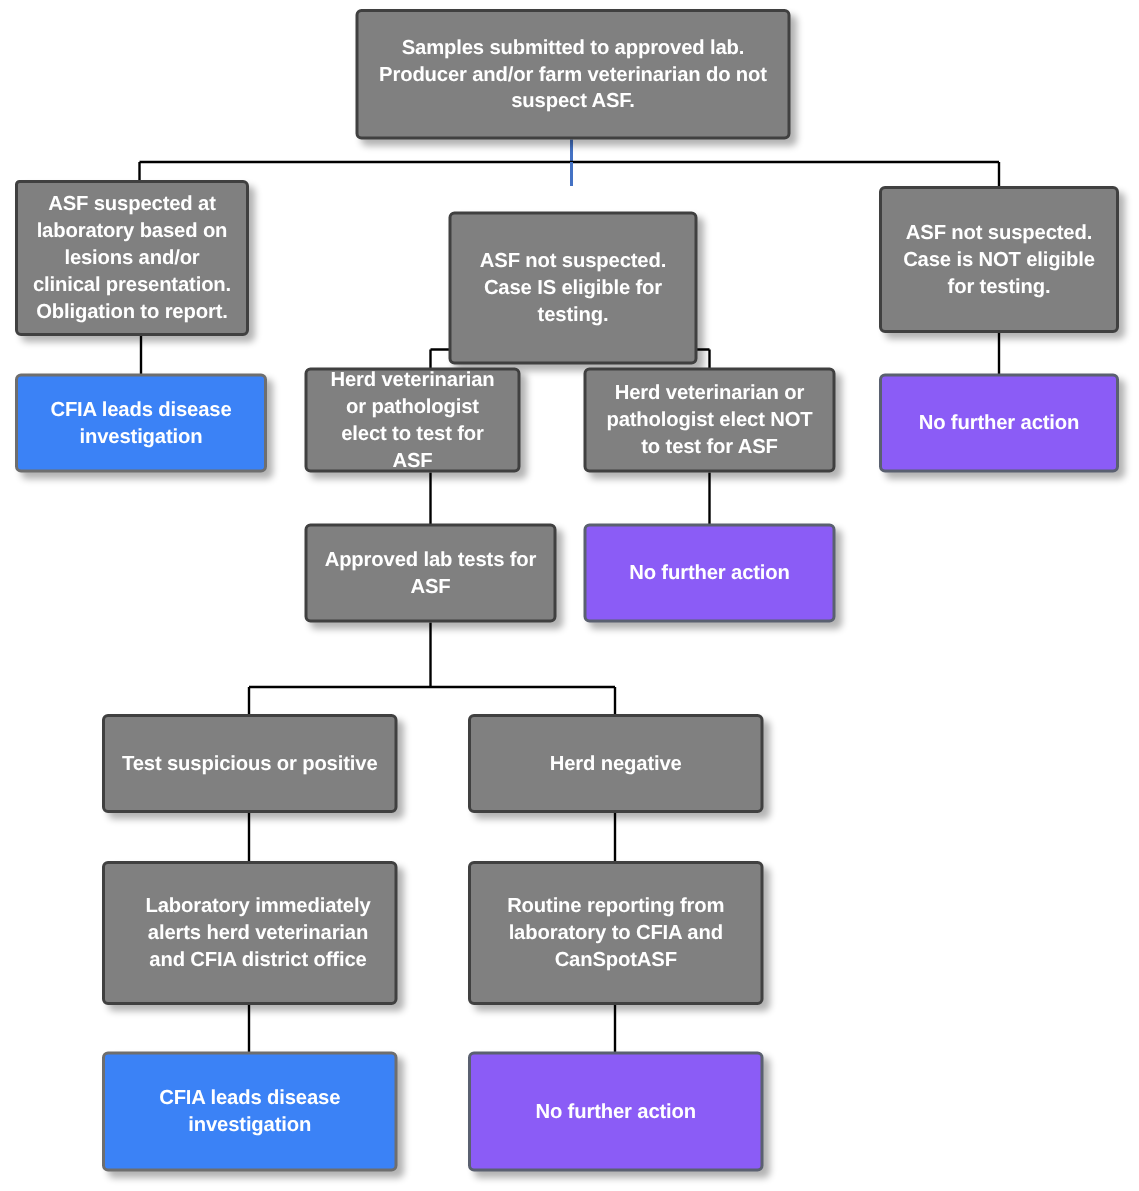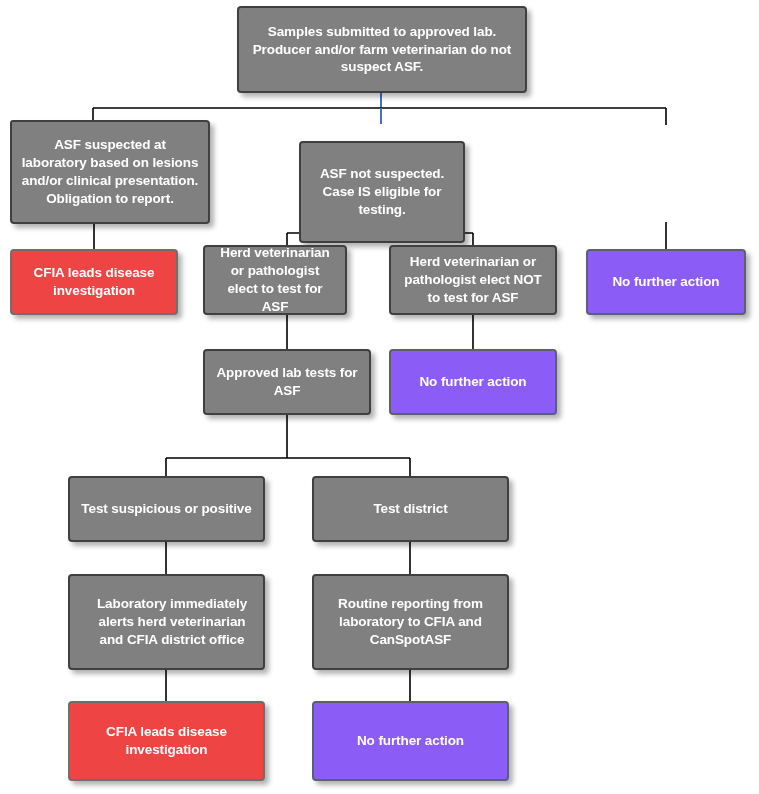--- a/index.html
+++ b/index.html
@@ -41,21 +41,21 @@
     letter-spacing: -0.1px;
     padding: 4px 9px;
     box-shadow: 4px 4px 5px rgba(0,0,0,0.30);
     z-index: 2;
   }
   .node .label {
     display: block;
     width: 100%;
   }
   .fill-grey   { background: #808080; }
-  .fill-orange { background: #ef4444; border-color: #6e6e6e; }
+  .fill-orange { background: #3b82f6; border-color: #6e6e6e; }
   .fill-navy   { background: #8b5cf6; border-color: #5a6070; }
   .sq-tl { border-top-left-radius: 3px; }
 </style>
 </head>
 <body>
 
 <div id="canvas">
 
   <svg class="connectors" viewBox="0 0 759 794" width="759" height="794">
 
@@ -88,21 +88,21 @@
     <line x1="166" y1="670" x2="166" y2="702" stroke="#000000" stroke-width="1.6"></line>
 
     <line x1="410" y1="542" x2="410" y2="575" stroke="#000000" stroke-width="1.6"></line>
     <line x1="410" y1="670" x2="410" y2="702" stroke="#000000" stroke-width="1.6"></line>
   </svg>
 
   <div class="node fill-grey" style="left:237px; top:6px; width:290px; height:87px;">
     <span class="label">Samples submitted to approved lab. Producer and/or farm veterinarian do not suspect ASF.</span>
   </div>
 
-  <div class="node fill-grey sq-tl" style="left:10px; top:120px; width:200px; height:104px;">
+  <div class="node fill-grey sq-tl" style="left:10px; top:120px; width:156px; height:104px;">
     <span class="label">ASF suspected at laboratory based on lesions and/or clinical presentation. Obligation to report.</span>
   </div>
 
   <div class="node fill-orange" style="left:10px; top:249px; width:168px; height:66px;">
     <span class="label">CFIA leads disease investigation</span>
   </div>
 
   <div class="node fill-grey" style="left:299px; top:141px; width:166px; height:102px;">
     <span class="label">ASF not suspected. Case IS eligible for testing.</span>
   </div>
@@ -116,31 +116,34 @@
   </div>
 
   <div class="node fill-grey" style="left:203px; top:349px; width:168px; height:66px;">
     <span class="label">Approved lab tests for ASF</span>
   </div>
 
   <div class="node fill-navy" style="left:389px; top:349px; width:168px; height:66px;">
     <span class="label">No further action</span>
   </div>
 
+  <div class="node fill-grey" style="left:586px; top:124px; width:160px; height:98px;">
+    <span class="label">ASF not suspected. Case is NOT eligible for testing.</span>
+  </div>
 
   <div class="node fill-navy" style="left:586px; top:249px; width:160px; height:66px;">
     <span class="label">No further action</span>
   </div>
 
   <div class="node fill-grey" style="left:68px; top:476px; width:197px; height:66px;">
     <span class="label">Test suspicious or positive</span>
   </div>
 
   <div class="node fill-grey" style="left:312px; top:476px; width:197px; height:66px;">
-    <span class="label">Test district</span>
+    <span class="label">Herd negative</span>
   </div>
 
   <div class="node fill-grey" style="left:68px; top:574px; width:197px; height:96px;padding-left:20px;">
     <span class="label">Laboratory immediately alerts herd veterinarian and CFIA district office</span>
   </div>
 
   <div class="node fill-grey" style="left:312px; top:574px; width:197px; height:96px;">
     <span class="label">Routine reporting from laboratory to CFIA and CanSpotASF</span>
   </div>
 

